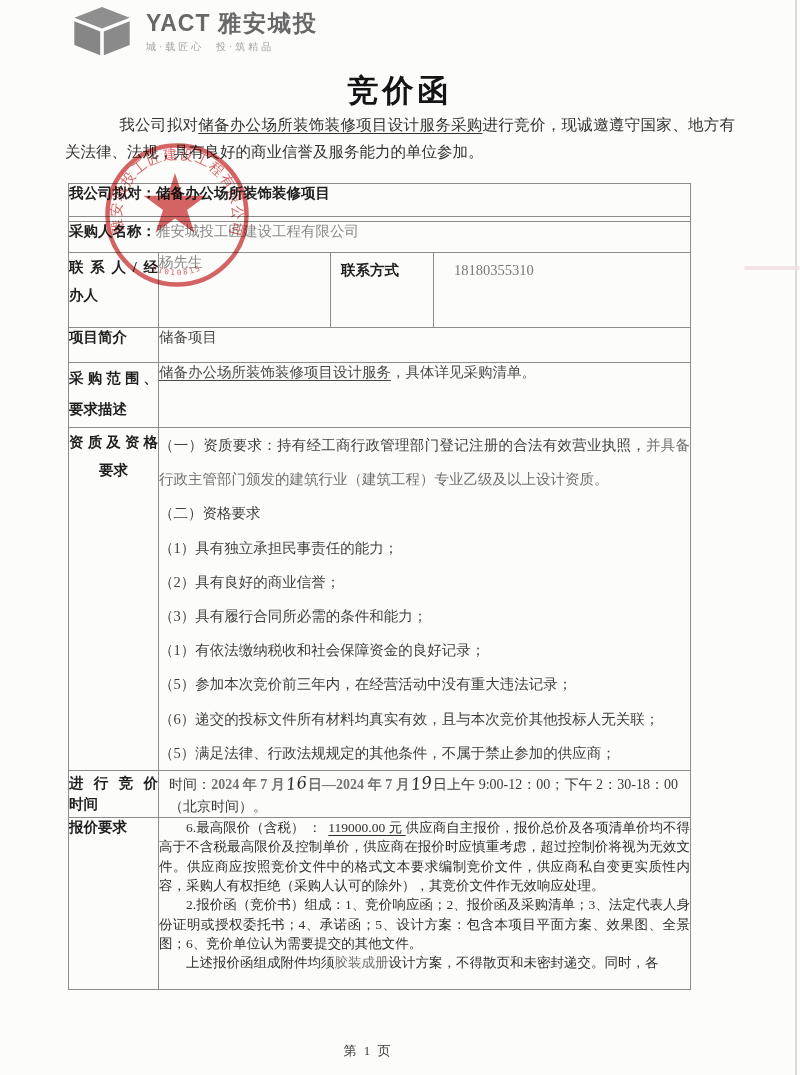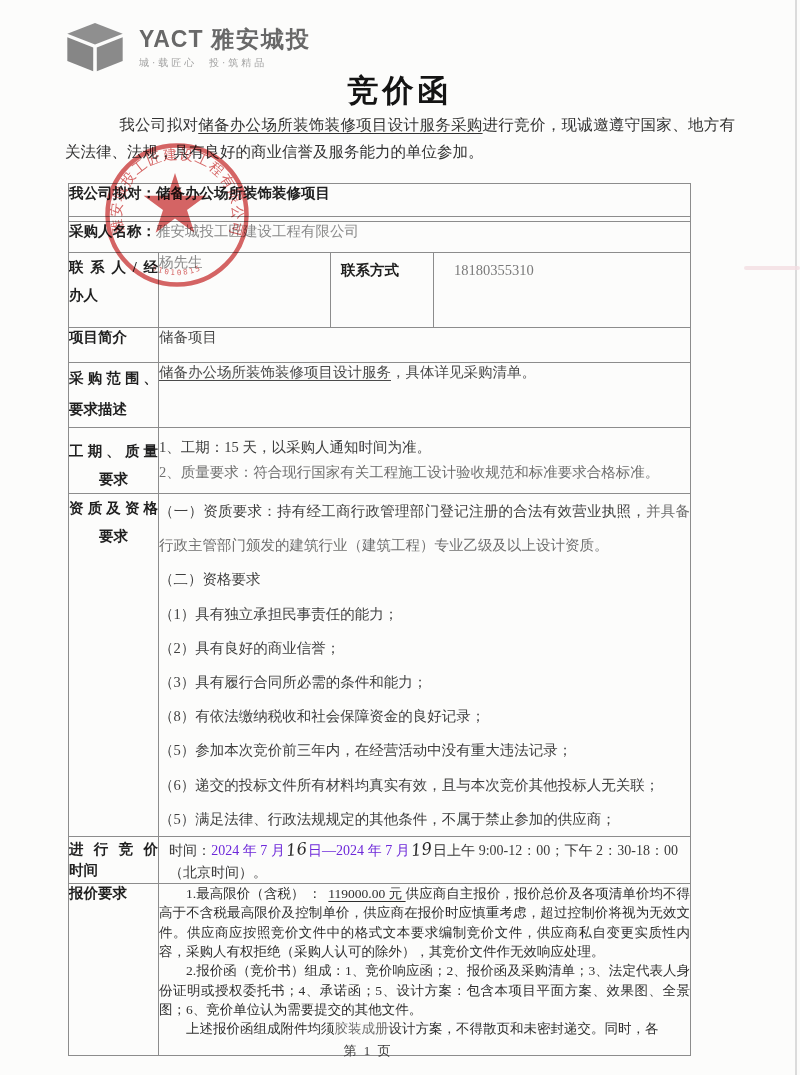--- a/index.html
+++ b/index.html
@@ -10,21 +10,21 @@
     margin:0 auto;
     background:#fcfcfb;
     overflow:hidden;
     font-family:"Liberation Serif","DejaVu Serif",serif;
     color:#2e2e2e;
   }
   
   .scan-edge-right{position:absolute;left:795px;top:0;width:2px;height:1075px;background:#c9c9c9;opacity:.65;}
   .scan-smudge{position:absolute;left:744px;top:266px;width:56px;height:4px;background:#f3dde2;opacity:.8;border-radius:2px;}
   
-  .logo{position:absolute;left:63px;top:7px;display:flex;align-items:flex-start;margin-top:16px;}
+  .logo{position:absolute;left:70px;top:7px;display:flex;align-items:flex-start;}
   .logo-cube{width:64px;height:50px;}
   .logo-text{margin-left:12px;padding-top:4px;}
   .logo-name{font-family:"Liberation Sans","DejaVu Sans",sans-serif;font-weight:bold;font-size:23px;color:#686868;letter-spacing:1px;line-height:24px;}
   .logo-name .cn{letter-spacing:2px;}
   .logo-tagline{font-family:"Liberation Sans","DejaVu Sans",sans-serif;font-size:10px;color:#a3a3a3;letter-spacing:3px;margin-top:5px;white-space:pre;}
   
   .doc-title{position:absolute;left:0;top:70px;width:800px;text-align:center;font-size:31px;font-weight:bold;letter-spacing:4px;color:#141414;}
   .intro{position:absolute;left:65px;top:112px;width:670px;font-size:15.5px;line-height:26.5px;text-align:justify;text-indent:3.5em;color:#333;}
   .u{text-decoration:underline;text-underline-offset:3px;}
   
@@ -44,21 +44,21 @@
   
   td.qual-cell{padding:3px 16px 0 14px;}
   .qual-line{line-height:34.2px;color:#3f3f3f;}
   .qual-para{line-height:34.2px;text-align:justify;color:#3f3f3f;}
   
   td.quote-cell{padding:3px 10px 0 12px;}
   .quote-cell p{margin:0;font-size:13.5px;line-height:19.3px;text-align:justify;text-indent:2em;color:#2f2f2f;}
   .prewrap{white-space:pre-wrap;}
   
   .pub-content{font-size:14px;line-height:21.5px;color:#3a3a3a;text-align:justify;}
-  .dt{color:#6d28d9;}
+  .dt{color:#737373;font-weight:bold;}
   .hw{font-family:"DejaVu Serif",serif;font-style:italic;display:inline-block;transform:rotate(-7deg);font-size:16.5px;color:#2a2a2a;padding:0 1px;}
   
   td.vmid{vertical-align:middle;}
   
   .stamp{position:absolute;left:102px;top:140px;width:150px;height:150px;mix-blend-mode:multiply;opacity:.82;pointer-events:none;}
   
   .footer{position:absolute;left:0;top:1042px;width:736px;text-align:center;font-size:13px;color:#3c3c3c;letter-spacing:2px;}
 </style>
 </head>
 <body>
@@ -140,43 +140,33 @@
     <tr style="height:65px">
       <td class="c1 lh32">
         <div class="lbl jline">采购范围、</div>
         <div class="lbl">要求描述</div>
       </td>
       <td colspan="3" class="content">
         <span class="u val">储备办公场所装饰装修项目设计服务</span><span class="val">，具体详见采购清单。</span>
       </td>
     </tr>
 
-    <tr style="height:65px">
-      <td class="c1 lh28" style="padding-top:9px">
-        <div class="lbl jline">工期、质量</div>
-        <div class="lbl cline">要求</div>
-      </td>
-      <td colspan="3" class="content" style="line-height:24.5px;padding-top:7px">
-        <div>1、工期：15 天，以采购人通知时间为准。</div>
-        <div class="gray">2、质量要求：符合现行国家有关工程施工设计验收规范和标准要求合格标准。</div>
-      </td>
-    </tr>
 
     <tr style="height:342px">
       <td class="c1 vmid lh28" style="padding-top:0">
         <div class="lbl jline">资质及资格</div>
         <div class="lbl cline">要求</div>
       </td>
       <td colspan="3" class="qual-cell">
         <div class="qual-para"><span>（一）资质要求：持有经工商行政管理部门登记注册的合法有效营业执照，</span><span class="gray">并具备行政主管部门颁发的建筑行业（建筑工程）专业乙级及以上设计资质。</span></div>
         <div class="qual-line">（二）资格要求</div>
         <div class="qual-line">（1）具有独立承担民事责任的能力；</div>
         <div class="qual-line">（2）具有良好的商业信誉；</div>
         <div class="qual-line">（3）具有履行合同所必需的条件和能力；</div>
-        <div class="qual-line gray">（8）有依法缴纳税收和社会保障资金的良好记录；</div>
+        <div class="qual-line gray">（1）有依法缴纳税收和社会保障资金的良好记录；</div>
         <div class="qual-line gray">（5）参加本次竞价前三年内，在经营活动中没有重大违法记录；</div>
         <div class="qual-line">（6）递交的投标文件所有材料均真实有效，且与本次竞价其他投标人无关联；</div>
         <div class="qual-line">（5）满足法律、行政法规规定的其他条件，不属于禁止参加的供应商；</div>
       </td>
     </tr>
 
     <tr style="height:44px">
       <td class="c1" style="padding-top:2px;line-height:21px">
         <div class="lbl jline">进行竞价</div>
         <div class="lbl">时间</div>
@@ -184,21 +174,21 @@
       <td colspan="3" style="padding:2px 12px 0 10px">
         <div class="pub-content"><span>时间：</span><span class="dt">2024 年 7 月</span><span class="hw">16</span><span class="dt">日—2024 年 7 月</span><span class="hw">19</span><span>日上午 9:00-12：00；下午 2：30-18：00（北京时间）。</span></div>
       </td>
     </tr>
 
     <tr style="height:172px">
       <td class="c1 vmid" style="padding-top:0">
         <span class="lbl">报价要求</span>
       </td>
       <td colspan="3" class="quote-cell vmid">
-        <p class="prewrap"><span>1.最高限价（含税） ：  </span><span class="u">119000.00 元 </span><span>供应商自主报价，报价总价及各项清单价均不得高于不含税最高限价及控制单价，供应商在报价时应慎重考虑，超过控制价将视为无效文件。供应商应按照竞价文件中的格式文本要求编制竞价文件，供应商私自变更实质性内容，采购人有权拒绝（采购人认可的除外），其竞价文件作无效响应处理。</span></p>
+        <p class="prewrap"><span>6.最高限价（含税） ：  </span><span class="u">119000.00 元 </span><span>供应商自主报价，报价总价及各项清单价均不得高于不含税最高限价及控制单价，供应商在报价时应慎重考虑，超过控制价将视为无效文件。供应商应按照竞价文件中的格式文本要求编制竞价文件，供应商私自变更实质性内容，采购人有权拒绝（采购人认可的除外），其竞价文件作无效响应处理。</span></p>
         <p>2.报价函（竞价书）组成：1、竞价响应函；2、报价函及采购清单；3、法定代表人身份证明或授权委托书；4、承诺函；5、设计方案：包含本项目平面方案、效果图、全景图；6、竞价单位认为需要提交的其他文件。</p>
         <p><span>上述报价函组成附件均须</span><span class="gray">胶装成册</span><span>设计方案，不得散页和未密封递交。同时，各</span></p>
       </td>
     </tr>
   </tbody>
     </table>
 
   <svg class="stamp" viewBox="0 0 150 150">
     <defs>
       <path id="arcTop" d="M 22.4,94.2 A 56,56 0 1 1 127.6,94.2" fill="none"></path>

